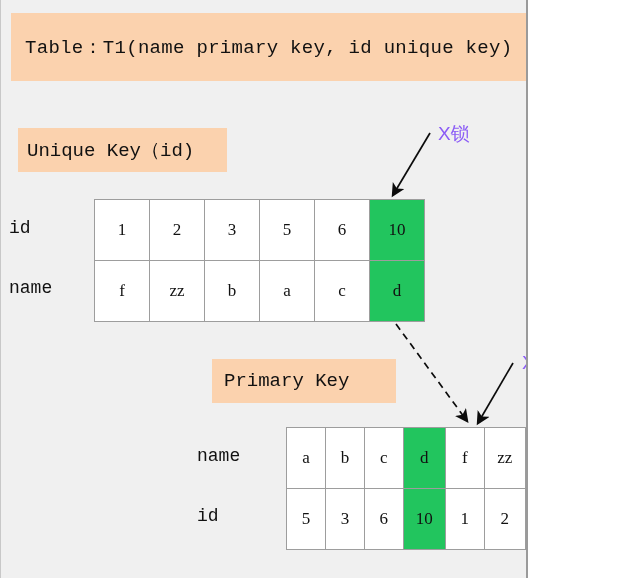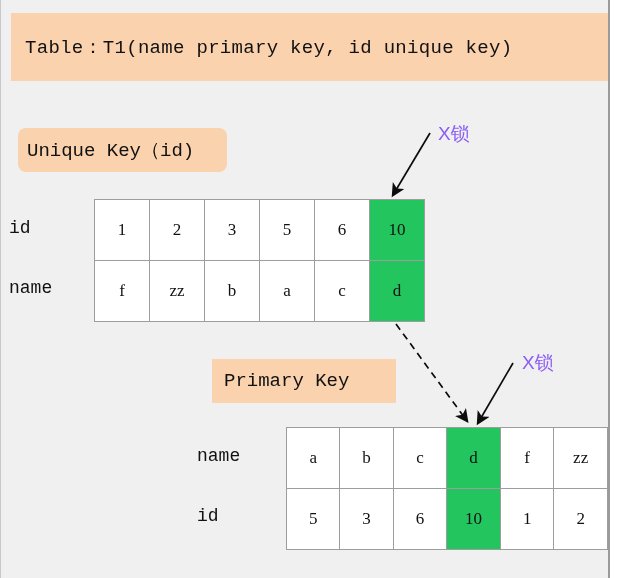--- a/index.html
+++ b/index.html
@@ -2,21 +2,21 @@
 <html><head>
 <meta charset="utf-8">
 <style>
   html, body {
     margin: 0;
     padding: 0;
     background: #ffffff;
   }
   #page {
     position: relative;
-    width: 610px;
+    width: 528px;
     height: 578px;
     background: #f0f0f0;
     border-right: 2px solid #9a9a9a;
     border-left: 1px solid #c8c8c8;
     box-sizing: border-box;
     overflow: hidden;
     font-family: "Liberation Serif", "DejaVu Serif", serif;
   }
 
   
@@ -38,21 +38,20 @@
     font-size: 19px;
     letter-spacing: 0.3px;
   }
   #unique-key-label {
     left: 17px;
     top: 128px;
     width: 200px;
     height: 44px;
     padding-left: 9px;
     font-size: 19px;
-    border-radius: 8px;
   }
   #primary-key-label {
     left: 211px;
     top: 359px;
     width: 172px;
     height: 44px;
     padding-left: 12px;
     font-size: 19px;
   }
 

